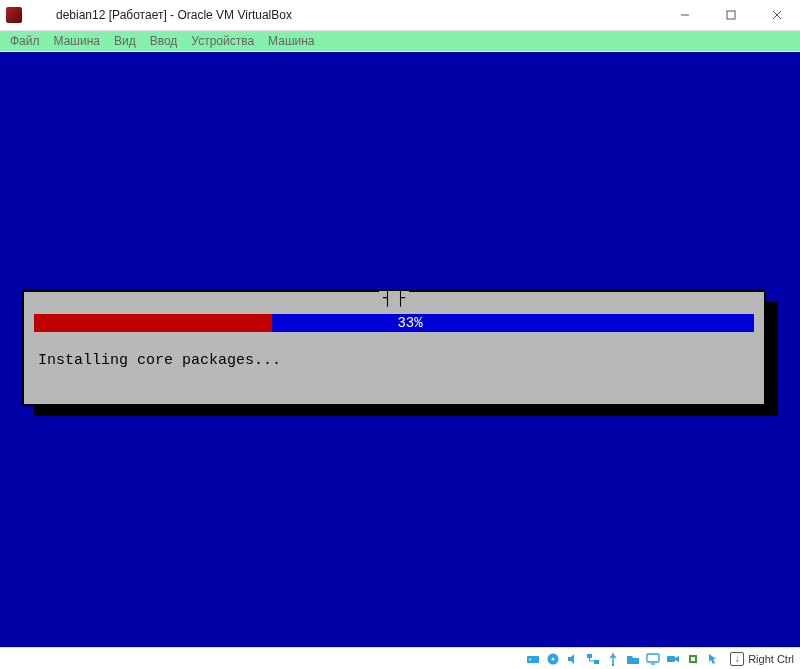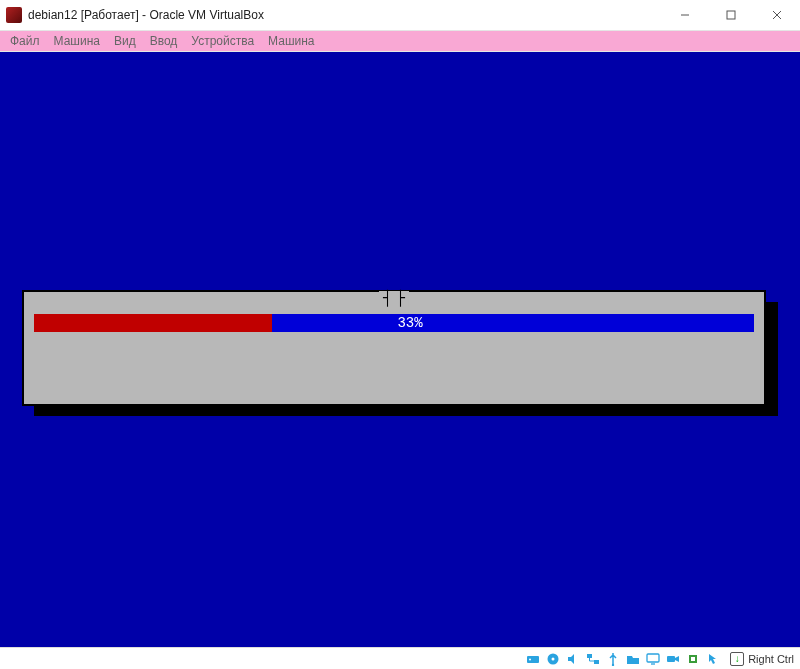--- a/index.html
+++ b/index.html
@@ -23,32 +23,32 @@
     padding: 0 0 0 6px;
     color: #333;
   }
   .titlebar .app-icon {
     width: 16px; height: 16px;
     background: linear-gradient(135deg,#b02020 0%,#5a0a0a 100%);
     border-radius: 2px;
     margin-right: 6px;
     display: inline-block;
   }
-  .titlebar .title-text { font-size: 12px; color: #222; }
+  .titlebar .title-text { font-size: 12px; color: #222; margin-left: 28px; }
   .titlebar .spacer { flex: 1; }
   .win-btn {
     width: 46px; height: 30px;
     display: flex; align-items: center; justify-content: center;
     color: #555;
   }
   .win-btn svg { width: 10px; height: 10px; display:block; }
 
   .menubar {
     height: 22px;
-    background: #f9a8d4;
+    background: #86efac;
     border-top: 1px solid #e5e5e5;
     border-bottom: 1px solid #e5e5e5;
     display: flex;
     align-items: center;
     gap: 14px;
     padding: 0 10px;
     color: #666;
     font-size: 12px;
   }
   .menubar span { line-height: 22px; }
@@ -197,20 +197,21 @@
     <div class="dlg-title-border">
       <span class="tick">┤</span>
       <span class="tick">├</span>
     </div>
 
     <div class="progress">
       <div class="progress-fill" style="width:33%"></div>
       <div class="progress-text">33%</div>
     </div>
 
+    <div class="status-line">Installing core packages...</div>
   </div>
 </div>
 
 <div class="statusbar">
   <div class="sb-icon">
       <svg viewBox="0 0 14 14">
         <rect x="1" y="4" width="12" height="7" rx="1" fill="#2aa3e0"></rect>
         <circle cx="4" cy="7.5" r="1" fill="#fff"></circle>
       </svg>
     </div>

